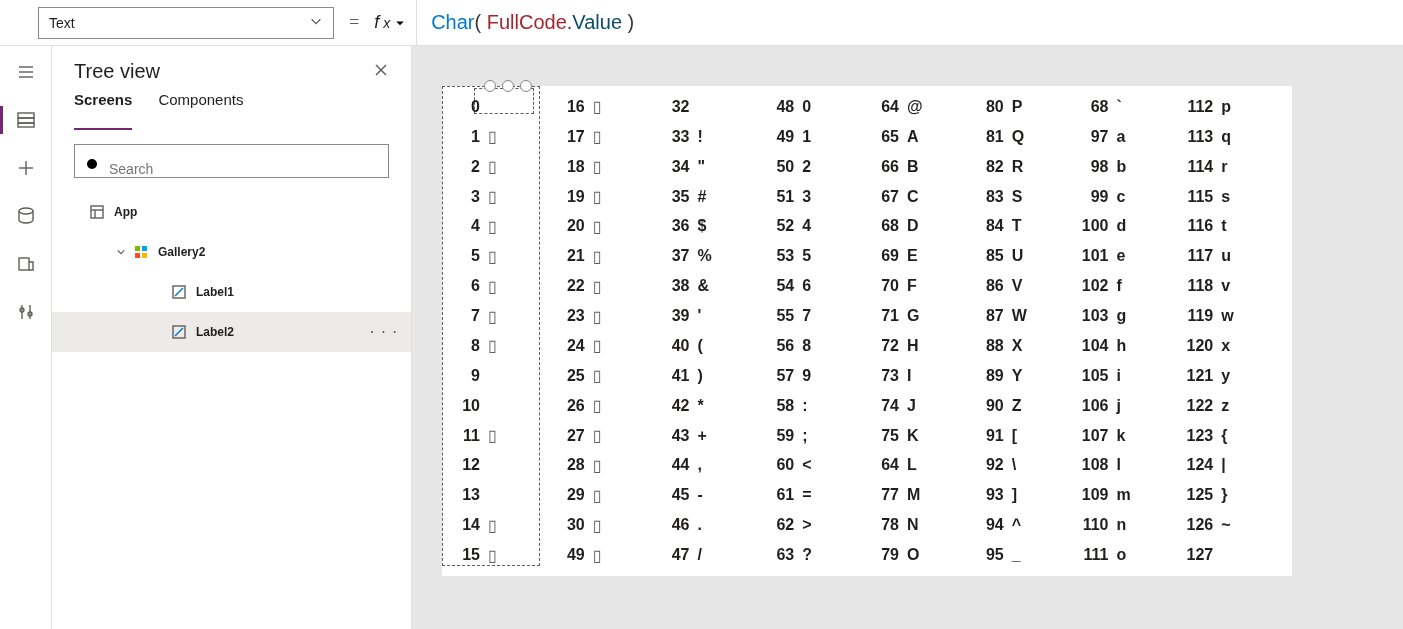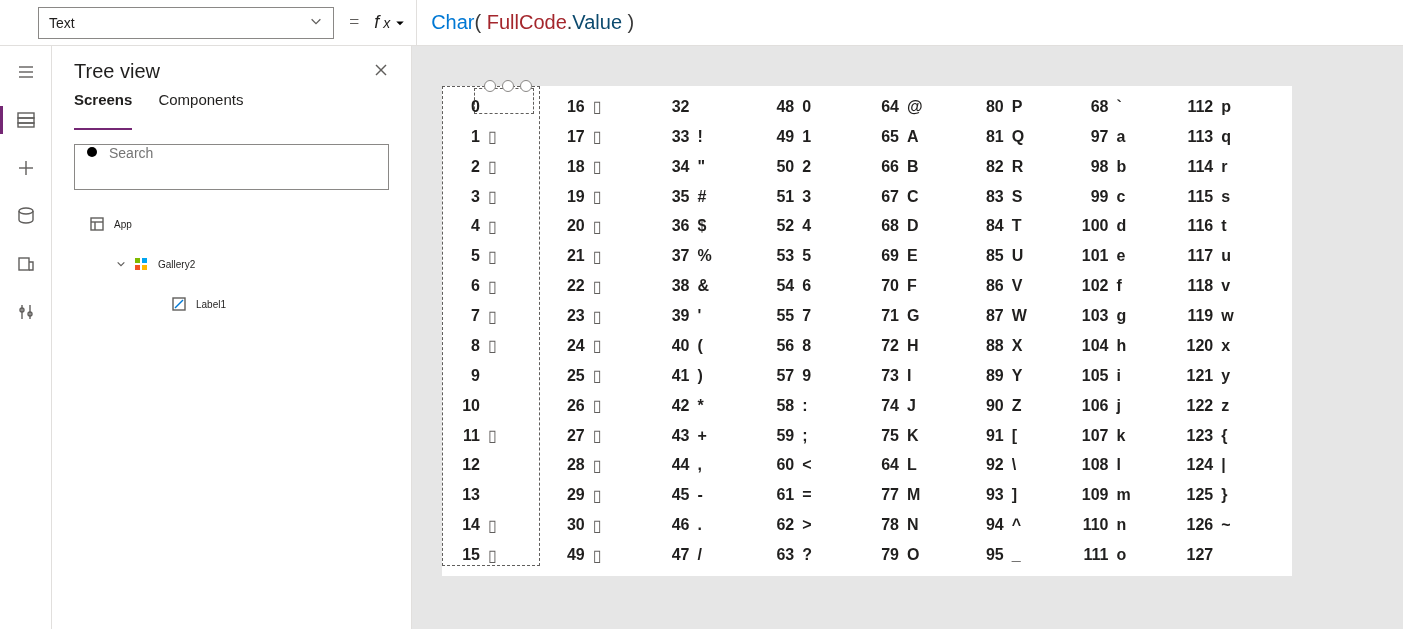--- a/index.html
+++ b/index.html
@@ -25,24 +25,24 @@
   .rail svg { width: 20px; height: 20px; stroke: #605e5c; fill: none; stroke-width: 1.4; }
 
   
   .tree-panel { position: absolute; left: 52px; top: 46px; bottom: 0; width: 360px; background: #fff; border-right: 1px solid #e1dfdd; padding: 14px 0 0 0; }
   .tree-head { display: flex; align-items: center; padding: 0 22px 8px 22px; }
   .tree-head h2 { font-size: 20px; font-weight: 400; }
   .tree-head .close { margin-left: auto; }
   .tree-tabs { display: flex; gap: 26px; padding: 0 22px; font-size: 15px; }
   .tree-tab { padding-bottom: 20px; cursor: pointer; }
   .tree-tab.active { border-bottom: 2px solid #742774; font-weight: 600; }
-  .search-box { margin: 14px 22px 14px 22px; height: 46px; border: 1px solid #8a8886; display: flex; align-items: flex-start; padding: 0 10px; gap: 8px; }
+  .search-box { margin: 14px 22px 14px 22px; height: 34px; border: 1px solid #8a8886; display: flex; align-items: flex-end; padding: 0 10px; gap: 8px; }
   .search-box input { border: none; outline: none; font-size: 14px; flex: 1; }
 
-  .tree-list { font-size: 10px; }
+  .tree-list { font-size: 12px; font-weight: bold; }
   .tree-row { display: flex; align-items: center; height: 40px; padding-right: 12px; }
   .tree-row.selected { background: #edebe9; }
   .tree-row .chev { width: 14px; display: flex; justify-content: center; margin-right: 4px; }
   .tree-row .icon { width: 18px; display: flex; justify-content: center; margin-right: 8px; }
   .tree-row .more { margin-left: auto; letter-spacing: 2px; color: #605e5c; }
 
   .ind-0 { padding-left: 18px; }
   .ind-1 { padding-left: 18px; }
   .ind-2 { padding-left: 40px; }
   .ind-3 { padding-left: 62px; }
@@ -196,20 +196,31 @@
       <div class="tree-row ind-4">
         <span class="chev"></span>
         <span class="icon">
           <svg class="icon-control" viewBox="0 0 14 14">
             <rect x="1" y="1" width="12" height="12"></rect>
             <line x1="3" y1="11" x2="11" y2="3" stroke="#0078d4"></line>
           </svg>
         </span>
         <span>Label1</span>
       </div>
+      <div class="tree-row ind-4 selected">
+        <span class="chev"></span>
+        <span class="icon">
+          <svg class="icon-control" viewBox="0 0 14 14">
+            <rect x="1" y="1" width="12" height="12"></rect>
+            <line x1="3" y1="11" x2="11" y2="3" stroke="#0078d4"></line>
+          </svg>
+        </span>
+        <span>Label2</span>
+        <span class="more">· · ·</span>
+      </div>
     </div>
 </div>
 
 <div class="canvas">
   <div class="stage">
     <div class="sel-cell"></div>
     <div class="sel-inner"></div>
     <div class="handles">
       <div class="handle"></div>
       <div class="handle"></div>

